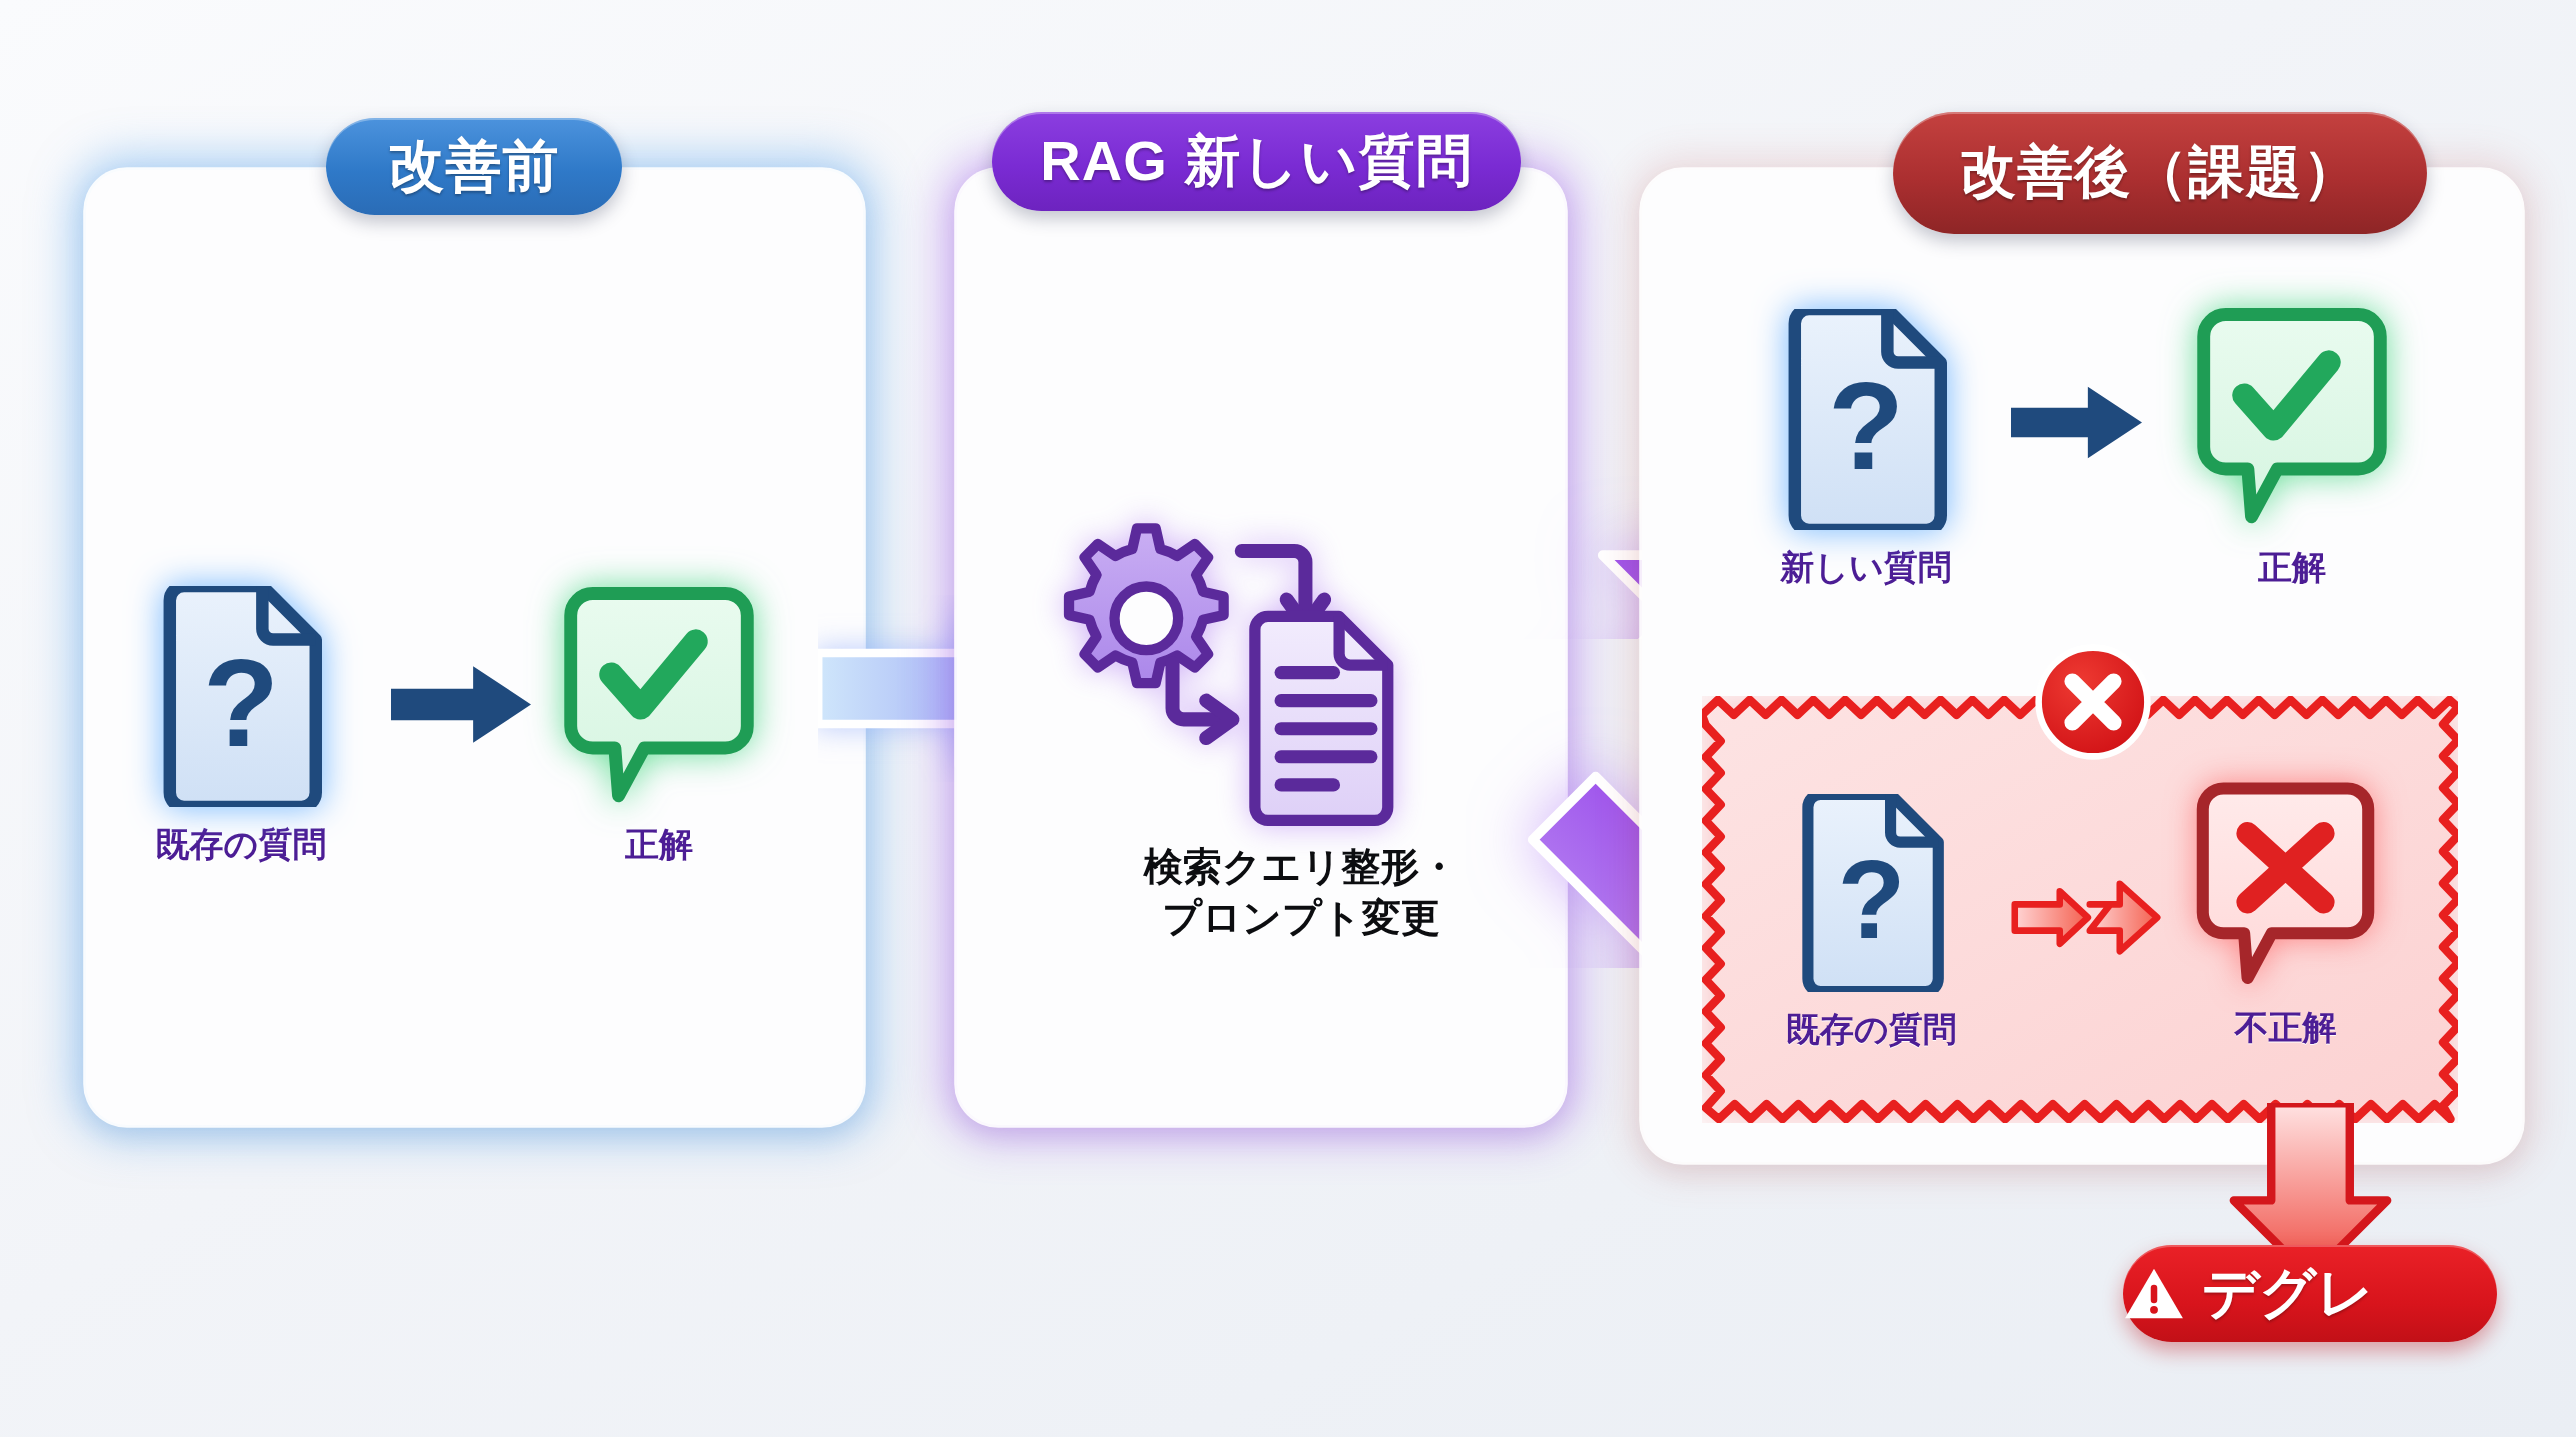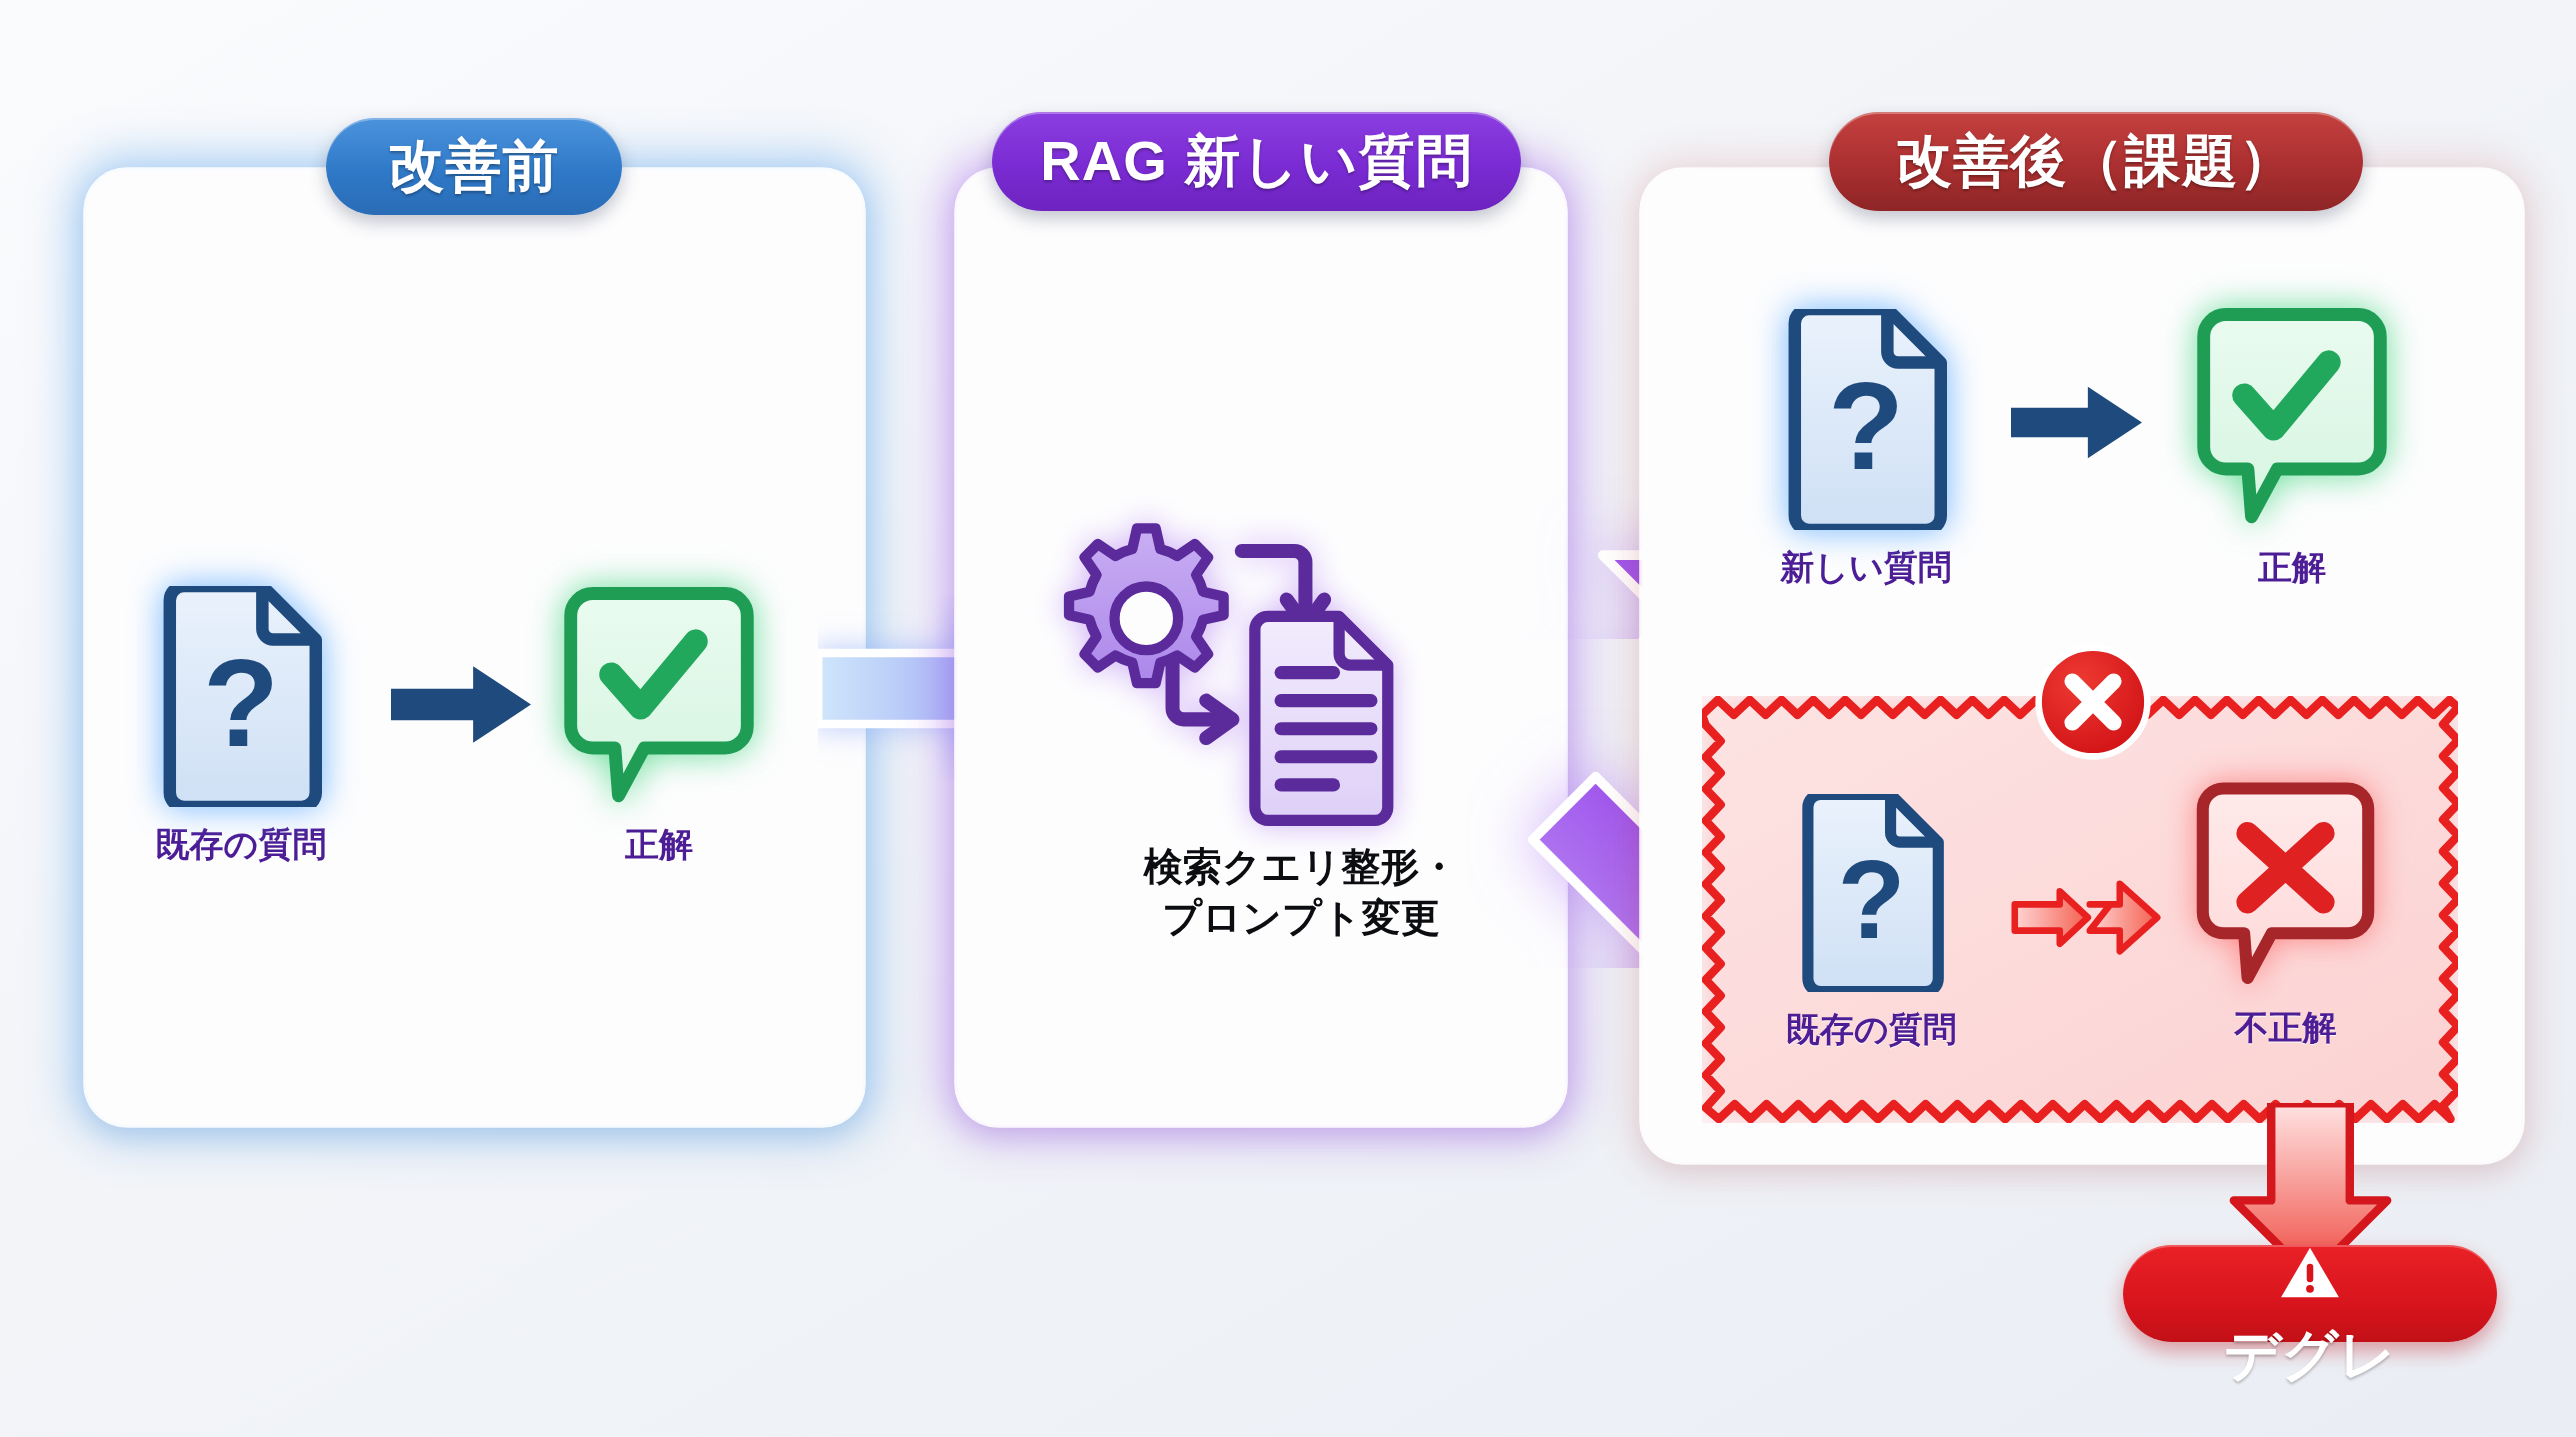--- a/index.html
+++ b/index.html
@@ -28,21 +28,21 @@
     position:absolute;display:flex;align-items:center;justify-content:center;
     border-radius:935px;color:#fff;font-weight:700;white-space:nowrap;
     text-shadow:0 1.9px 2.8px rgba(0,0,0,.30);
     box-shadow:0 7.5px 17px rgba(30,40,70,.26), inset 0 1.9px 0 rgba(255,255,255,.30);
     letter-spacing:.02em;
   }
   #badge1{left:309px;top:118px;width:296px;height:97px;font-size:56px;
           background:linear-gradient(180deg,#4c93dd 0%,#2f79c8 55%,#2a6cb6 100%);}
   #badge2{left:975px;top:112px;width:529px;height:99px;font-size:56px;
           background:linear-gradient(180deg,#8b3ee0 0%,#7a2bd3 55%,#6d23bf 100%);}
-  #badge3{left:1812px;top:112px;width:534px;height:99px;font-size:56px;
+  #badge3{left:1876px;top:112px;width:534px;height:122px;font-size:56px;
           background:linear-gradient(180deg,#c4413f 0%,#ab2f30 55%,#8e2526 100%);}
 
   
   .node{position:absolute;display:flex;flex-direction:column;align-items:center;}
   .node .cap{
     margin-top:15px;font-size:34px;font-weight:700;color:#4c1d95;
     white-space:nowrap;text-shadow:0 0.9px 0 rgba(255,255,255,.9);
   }
   .gl-blue{filter:drop-shadow(0 0 17px rgba(90,170,255,.85));}
   .gl-green{filter:drop-shadow(0 0 17px rgba(70,215,130,.80));}
@@ -71,26 +71,25 @@
     position:absolute;left:1685px;top:696px;width:756px;height:427px;
   }
   #alert-q{left:1769px;top:794px;}
   #alert-arrow{position:absolute;left:1994px;top:878px;}
   #alert-a{left:2172px;top:780px;}
 
   #xbadge{position:absolute;left:2016px;top:642px;width:120px;height:120px;}
   #downarrow{position:absolute;left:2200px;top:1103px;}
   #degrade{
     position:absolute;left:2106px;top:1245px;width:374px;height:97px;
-    display:flex;align-items:center;justify-content:space-between;gap:17px;
+    display:flex;align-items:center;justify-content:flex-start;gap:17px;
     border-radius:935px;color:#fff;font-size:56px;font-weight:700;
     background:linear-gradient(180deg,#ea2127 0%,#d8141c 60%,#c21017 100%);
     box-shadow:0 9.4px 20.6px rgba(190,20,30,.38), inset 0 1.9px 0 rgba(255,255,255,.25);
     text-shadow:0 1.9px 2.8px rgba(0,0,0,.25);
-    flex-direction:column;
   }
   #degrade svg{flex:0 0 auto;}
 
   
   #conn1{position:absolute;left:801px;top:595px;}
   #conn2{position:absolute;left:1460px;top:386px;}
   #conn3{position:absolute;left:1449px;top:706px;}
 </style>
 </head>
 <body>

